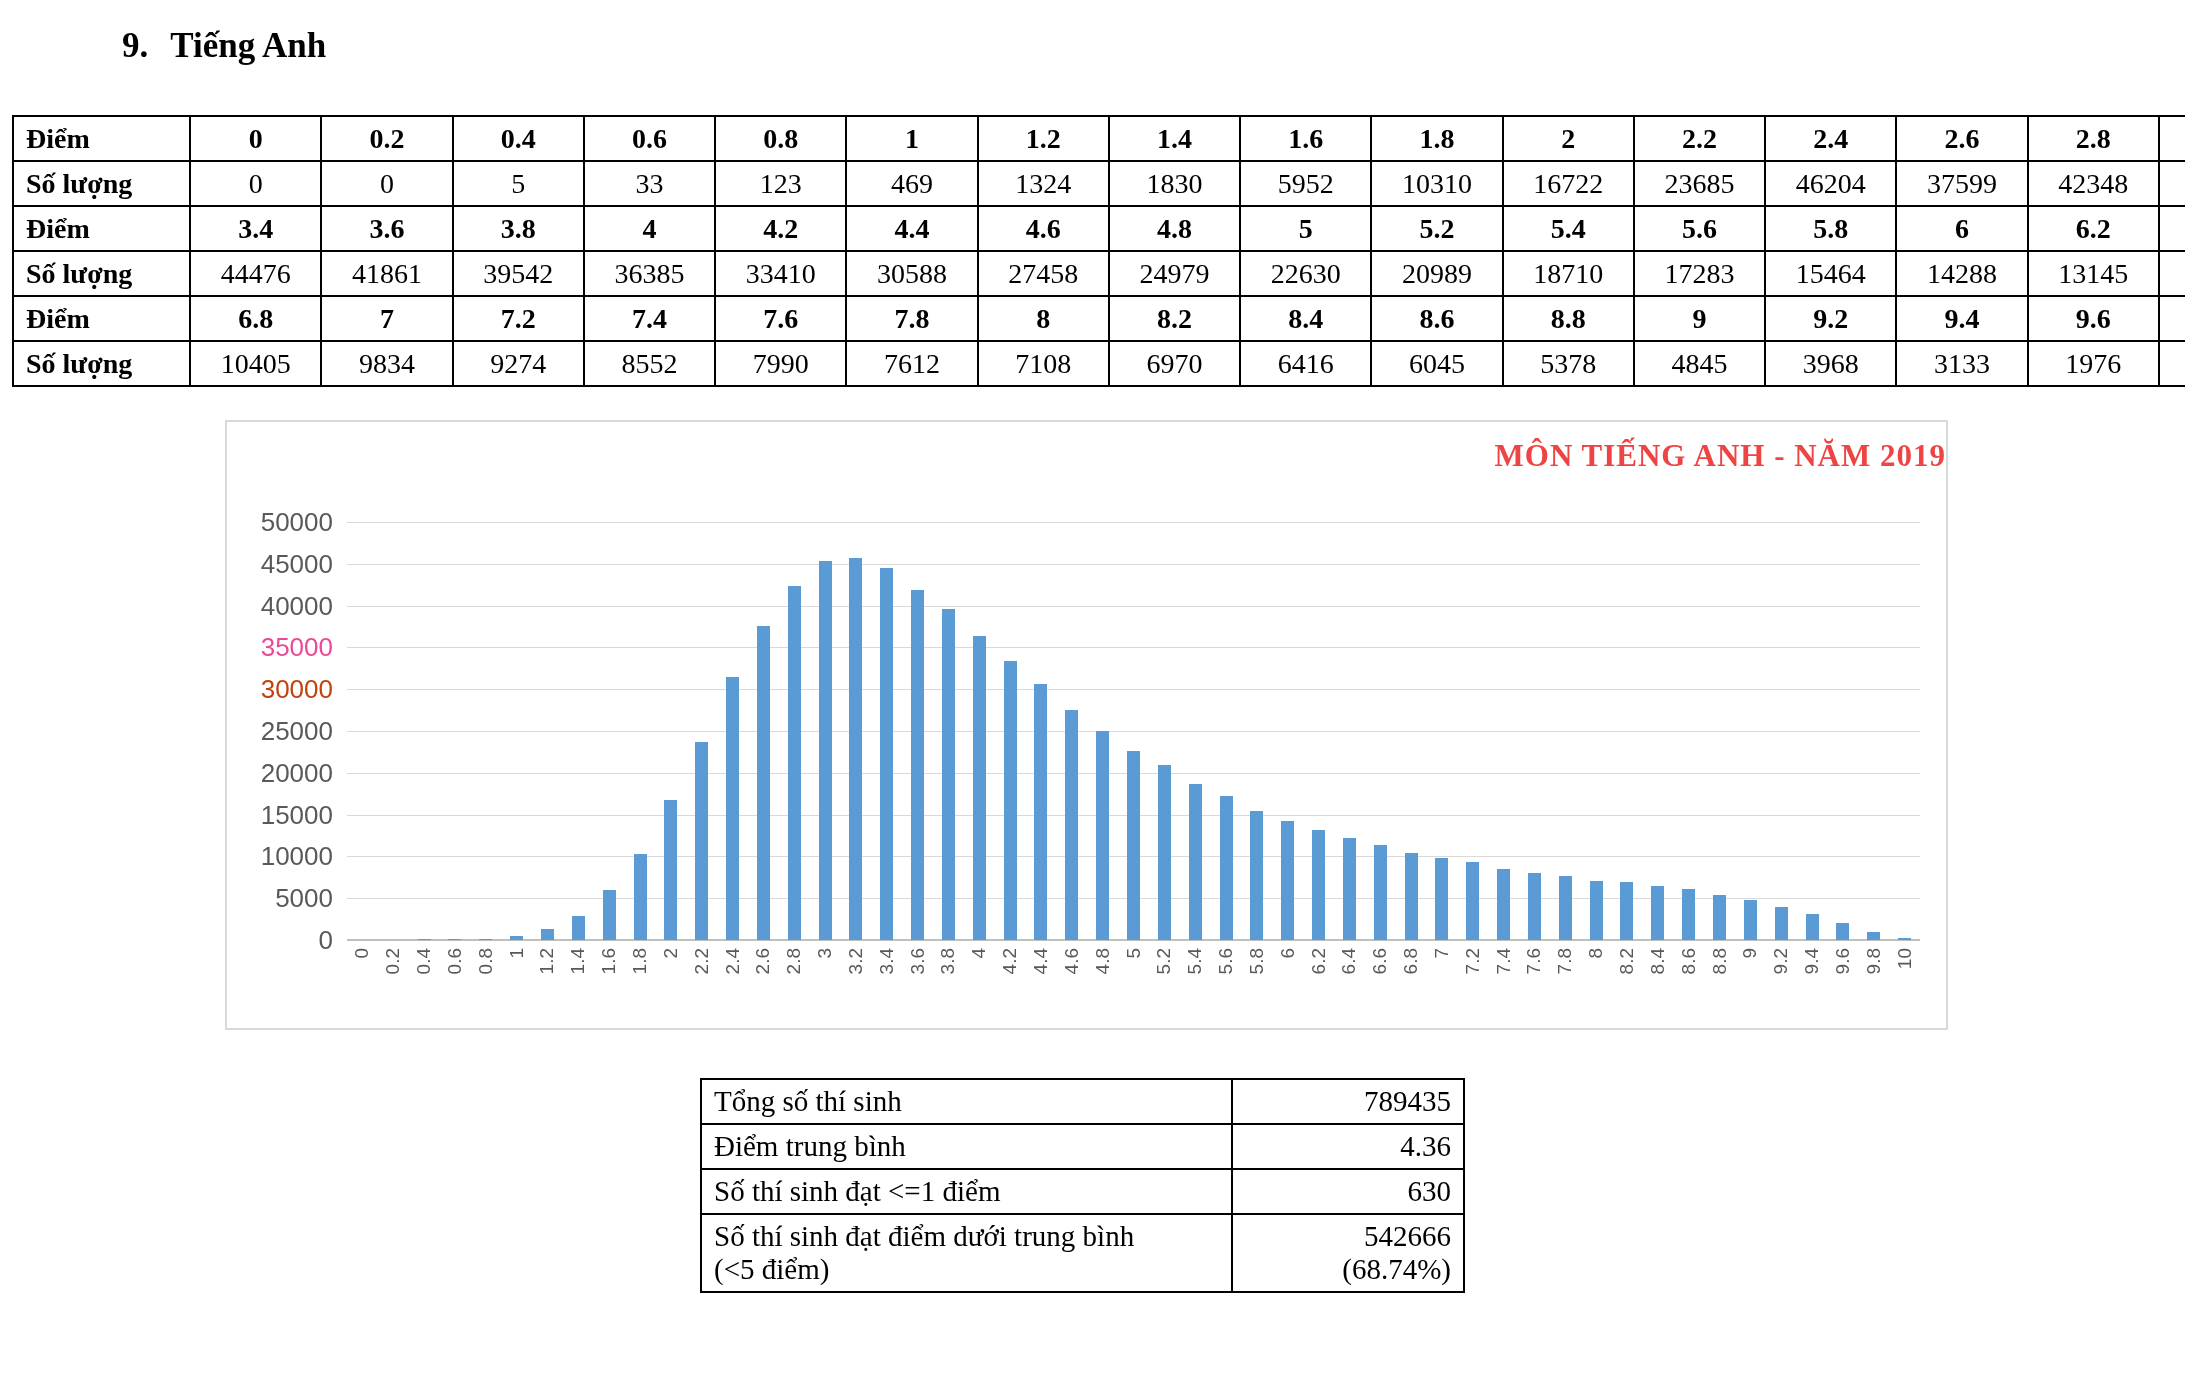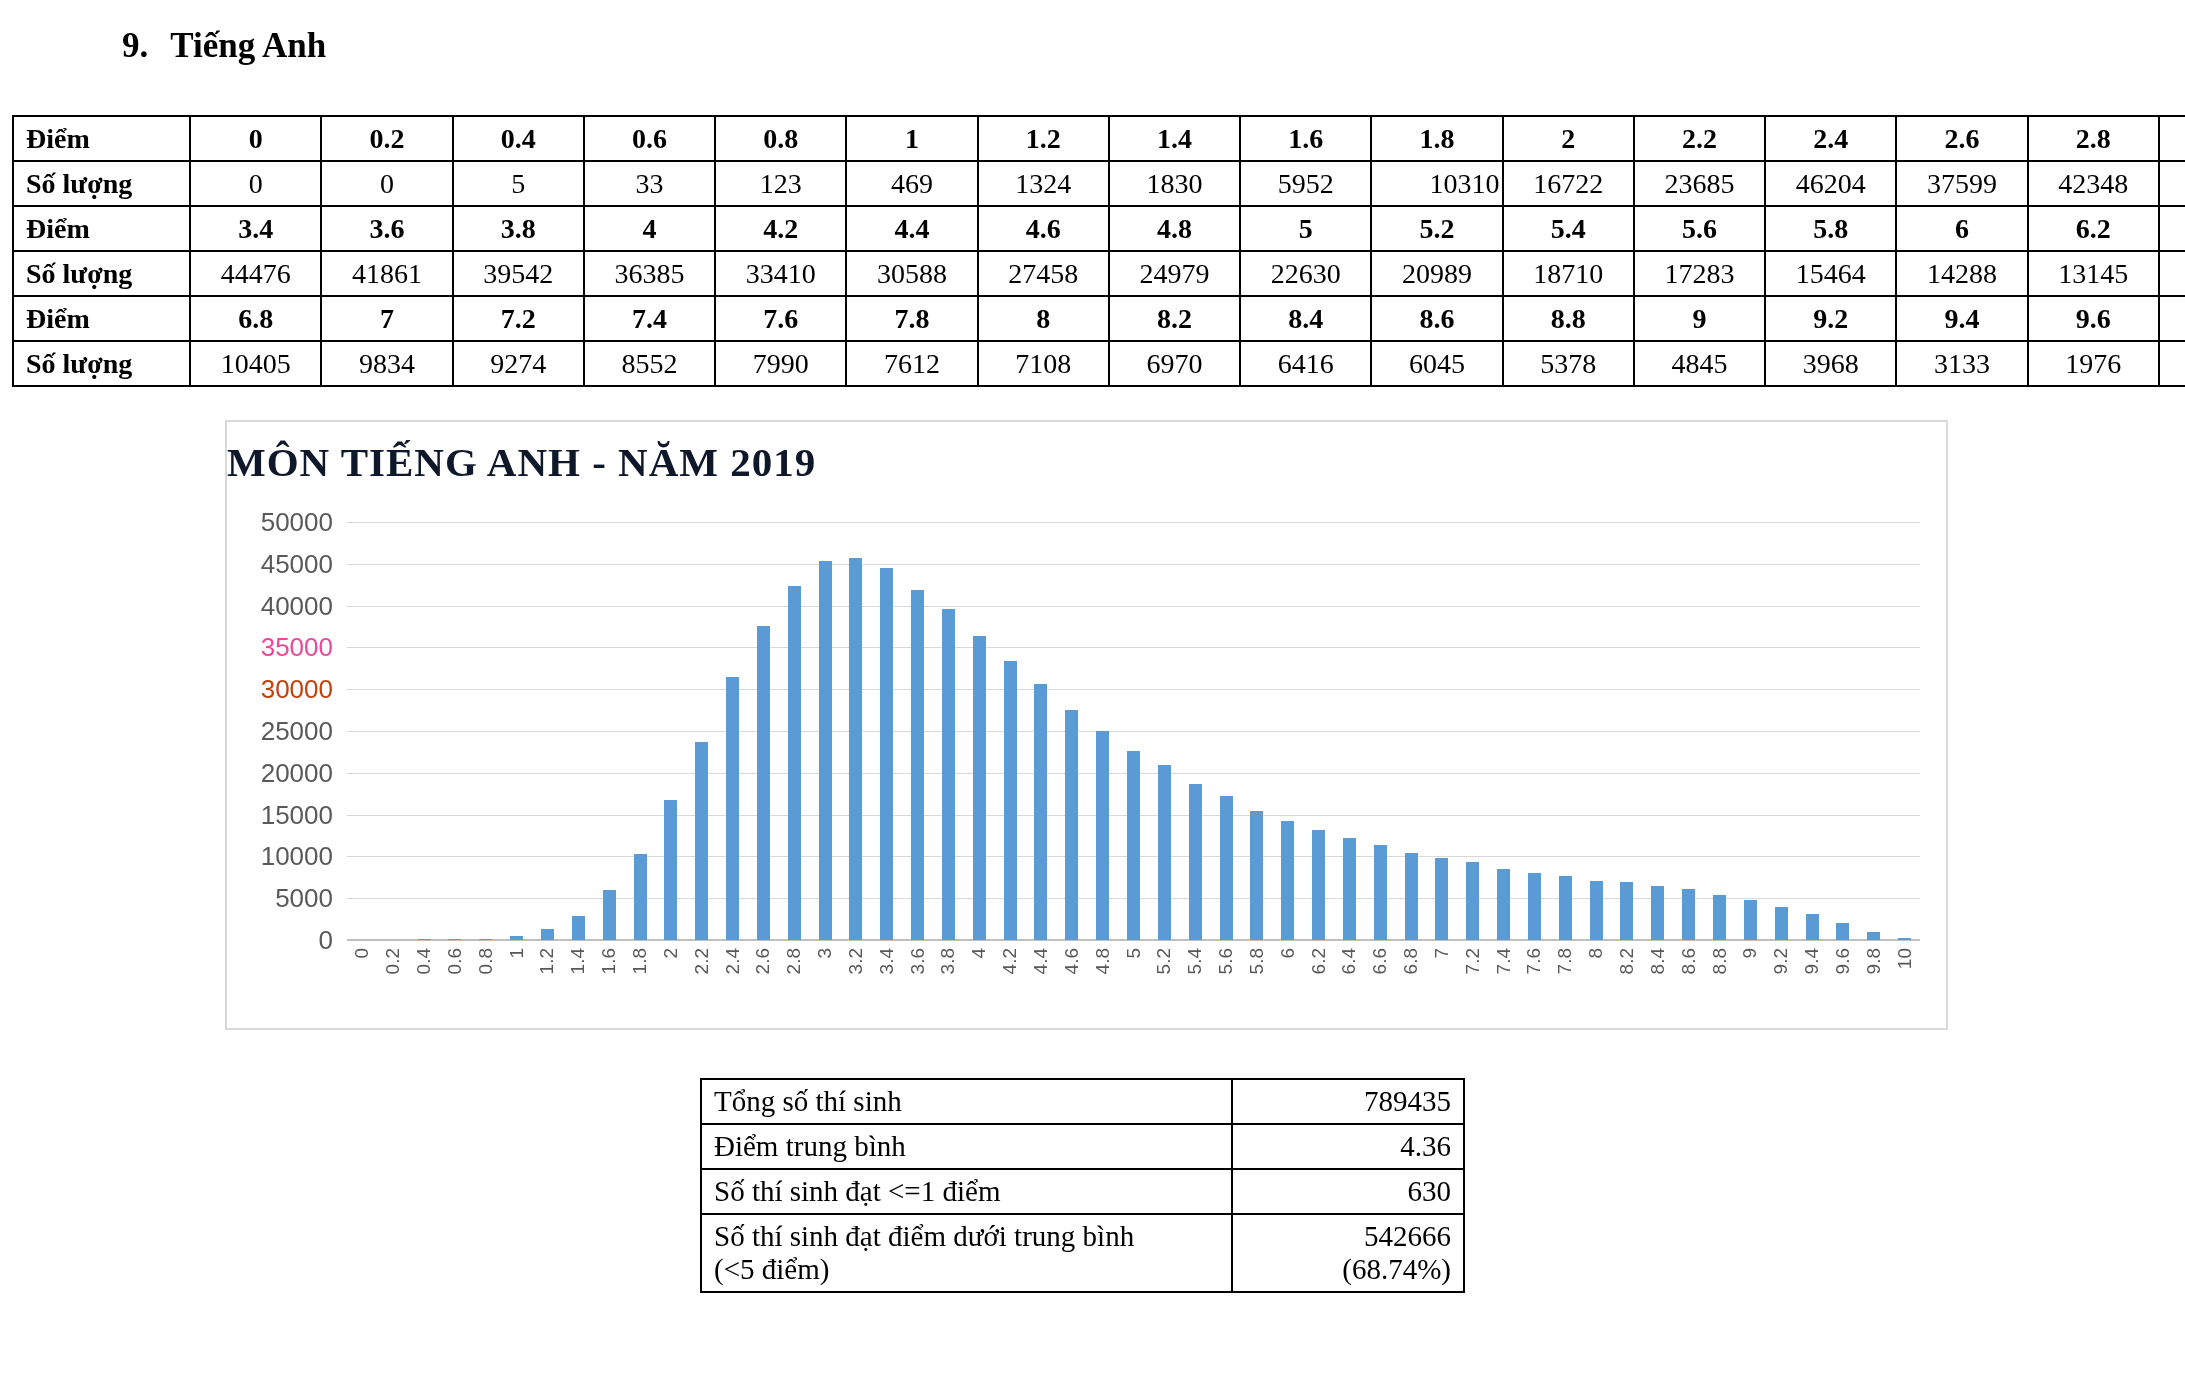--- a/index.html
+++ b/index.html
@@ -43,24 +43,24 @@
   
   .chart-box {
     position:absolute; left:225px; top:420px;
     width:1723px; height:610px;
     border:2px solid #d9d9d9;
     background:#ffffff;
     box-sizing:border-box;
   }
   .chart-title {
     position:absolute; left:0; top:16px; width:100%;
-    text-align:left;
-    font-size:41px; font-weight:bold;
+    text-align:right;
+    font-size:31px; font-weight:bold;
     letter-spacing:1px;
-    color:#0f172a;
+    color:#ef4444;
   }
   .plot-area {
     position:absolute; left:120px; top:100px;
     width:1573px; height:418px;
   }
   .gridline {
     position:absolute; left:0; width:100%; height:1px;
     background:#d9d9d9;
   }
   .axis-line-x {
@@ -138,21 +138,21 @@
         <td class="row-label" style="width: 161px;">Số lượng</td>
         <td style="width: 125.25px;">0</td>
         <td style="width: 125.25px;">0</td>
         <td style="width: 125.25px;">5</td>
         <td style="width: 125.25px;">33</td>
         <td style="width: 125.25px;">123</td>
         <td style="width: 125.25px;">469</td>
         <td style="width: 125.25px;">1324</td>
         <td style="width: 125.25px;">1830</td>
         <td style="width: 125.25px;">5952</td>
-        <td style="width: 125.25px; text-align: right;">10310</td>
+        <td style="width: 125.25px;">10310</td>
         <td style="width: 125.25px;">16722</td>
         <td style="width: 125.25px;">23685</td>
         <td style="width: 125.25px;">46204</td>
         <td style="width: 125.25px;">37599</td>
         <td style="width: 125.25px;">42348</td>
         <td style="width: 125.25px;">45297</td>
       </tr>
       <tr class="score-row">
         <td class="row-label" style="width: 161px;">Điểm</td>
         <td style="width: 125.25px;">3.4</td>

